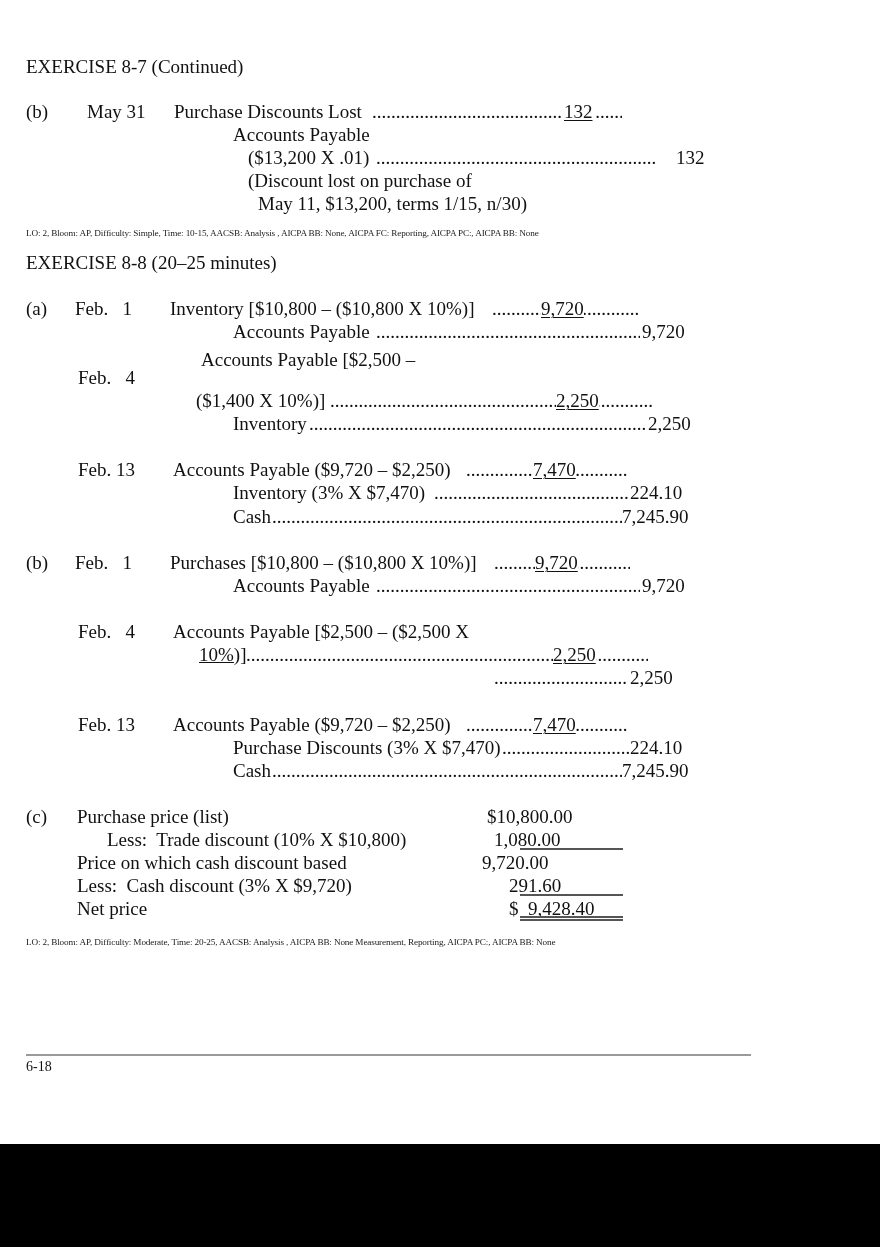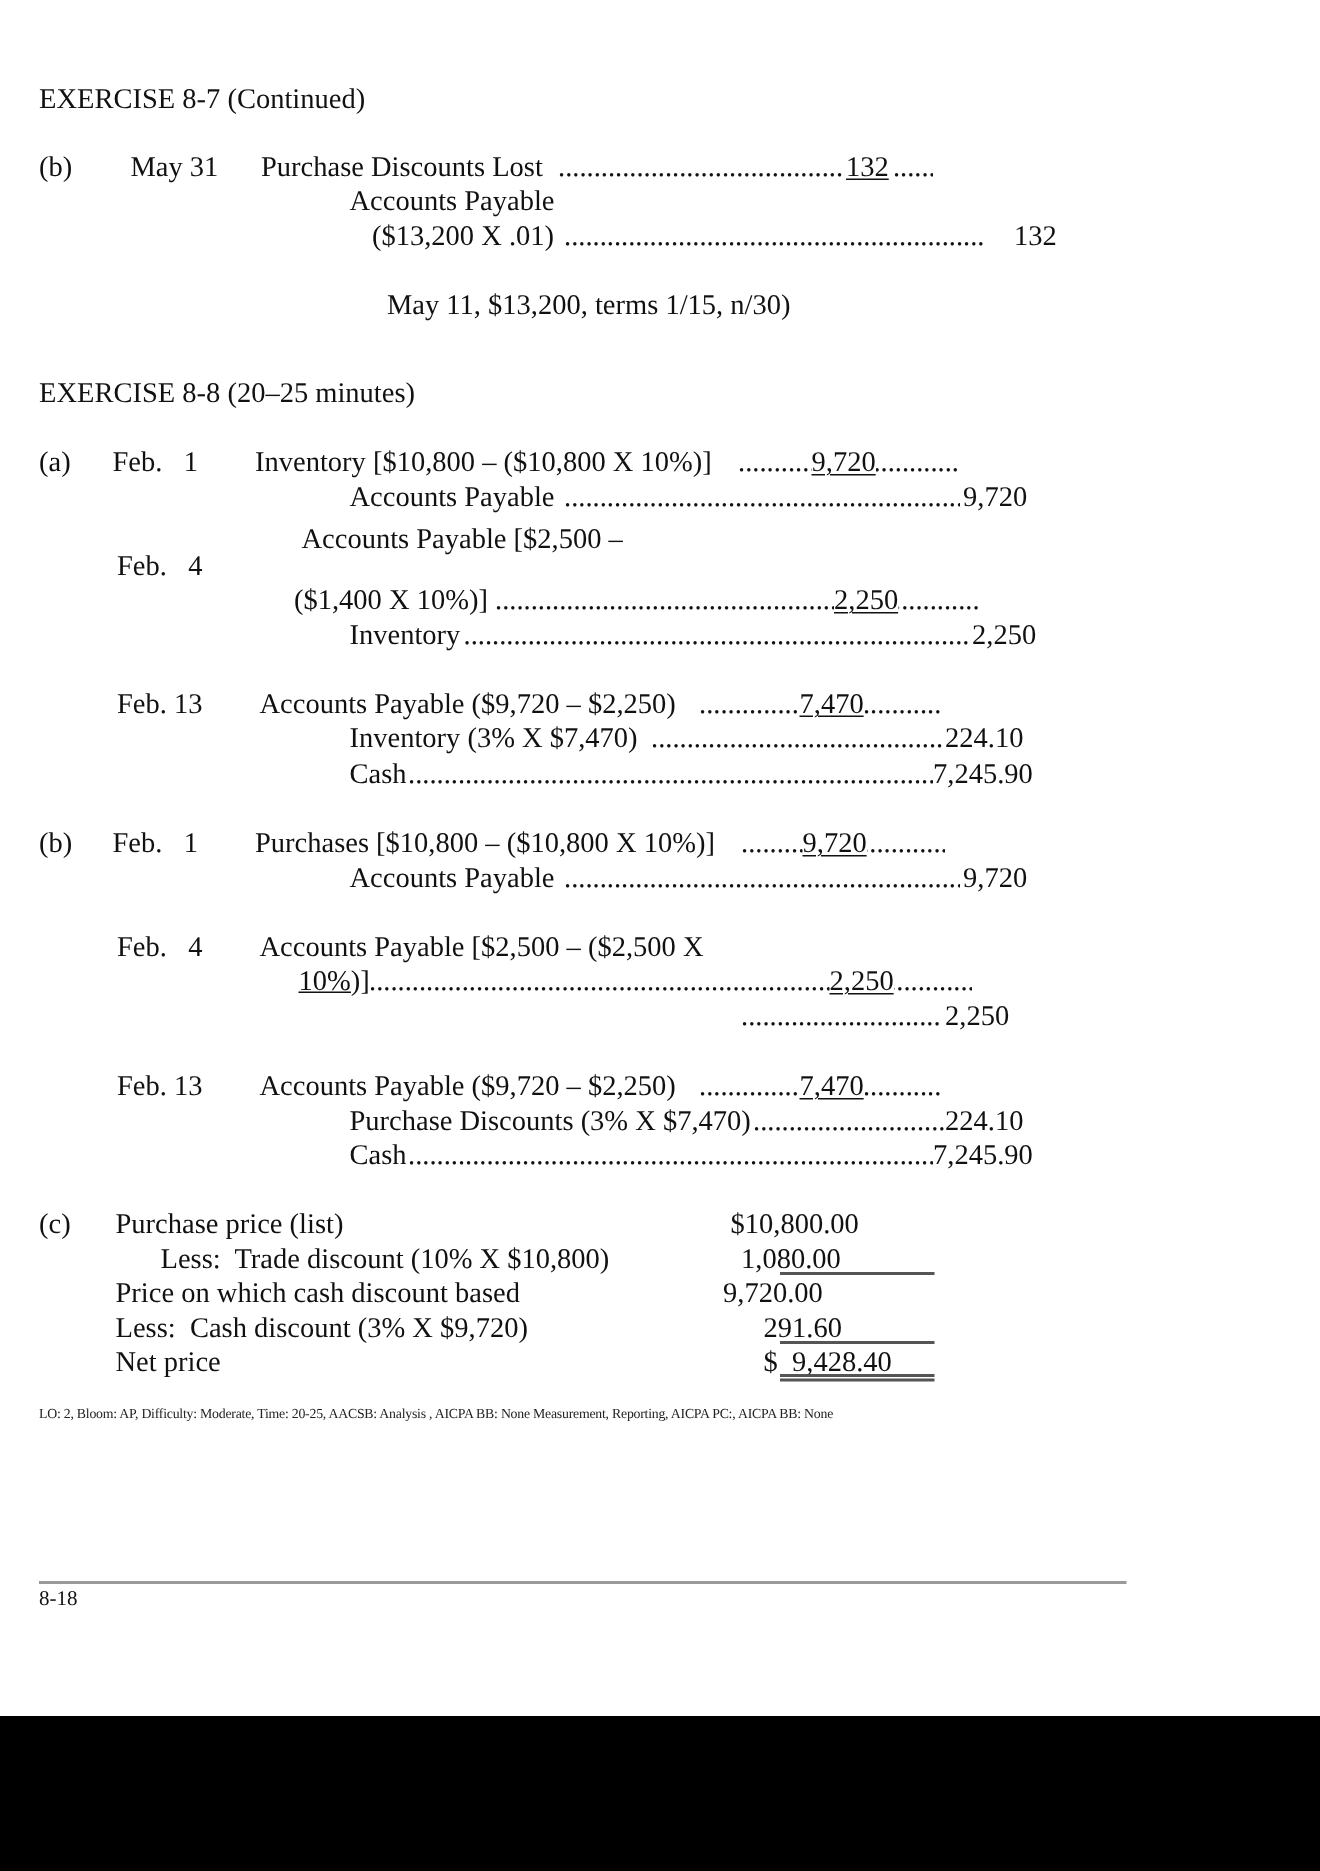--- a/index.html
+++ b/index.html
@@ -27,22 +27,24 @@
   <div class="t" style="left:26px; top:101px;">(b)</div>
   <div class="t" style="left:87px; top:101px;">May 31</div>
   <div class="t" style="left:174px; top:101px;">Purchase Discounts Lost</div>
   <div class="dots" style="left:372px; top:101px; width:250px;">..........................................................</div>
   <div class="t ul" style="left:563px; top:101px; background:#fff; padding:0 1px;">132</div>
 
   <div class="t" style="left:233px; top:124px;">Accounts Payable</div>
   <div class="t" style="left:248px; top:147px;">($13,200 X .01)</div>
   <div class="dots" style="left:376px; top:147px; width:280px;">..................................................................</div>
   <div class="t" style="left:676px; top:147px;">132</div>
+  <div class="t" style="left:248px; top:170px;">(Discount lost on purchase of</div>
   <div class="t" style="left:258px; top:193px;">May 11, $13,200, terms 1/15, n/30)</div>
 
+  <div class="small" style="left:26px; top:227px;">LO: 2, Bloom: AP, Difficulty: Simple, Time: 10-15, AACSB: Analysis , AICPA BB: None, AICPA FC: Reporting, AICPA PC:, AICPA BB: None</div>
 
   <div class="t h" style="left:26px; top:252px;">EXERCISE 8-8 (20–25 minutes)</div>
 
   <div class="t" style="left:26px; top:298px;">(a)</div>
 
   <div class="t" style="left:75px; top:298px;">Feb.   1</div>
   <div class="t" style="left:170px; top:298px;">Inventory [$10,800 – ($10,800 X 10%)]</div>
   <div class="dots" style="left:492px; top:298px; width:146px;">..................................</div>
   <div class="t ul" style="left:541px; top:298px; background:#fff;">9,720</div>
   <div class="t" style="left:233px; top:321px;">Accounts Payable</div>
@@ -115,16 +117,16 @@
   <div class="rule" style="left:520px; top:894px; width:103px;"></div>
 
   <div class="t" style="left:77px; top:898px;">Net price</div>
   <div class="t" style="left:509px; top:898px;">$  9,428.40</div>
   <div class="rule" style="left:520px; top:916px; width:103px;"></div>
   <div class="rule" style="left:520px; top:919px; width:103px;"></div>
 
   <div class="small" style="left:26px; top:936px;">LO: 2, Bloom: AP, Difficulty: Moderate, Time: 20-25, AACSB: Analysis , AICPA BB: None Measurement, Reporting, AICPA PC:, AICPA BB: None</div>
 
   <div class="footer-rule"></div>
-  <div class="t" style="left:26px; top:1058px; font-size:14px; line-height:18px;">8-18</div>
+  <div class="t" style="left:26px; top:1058px; font-size:14px; line-height:18px;">6-18</div>
 </div>
 
 <div class="black-band"></div>
 
 </body></html>

